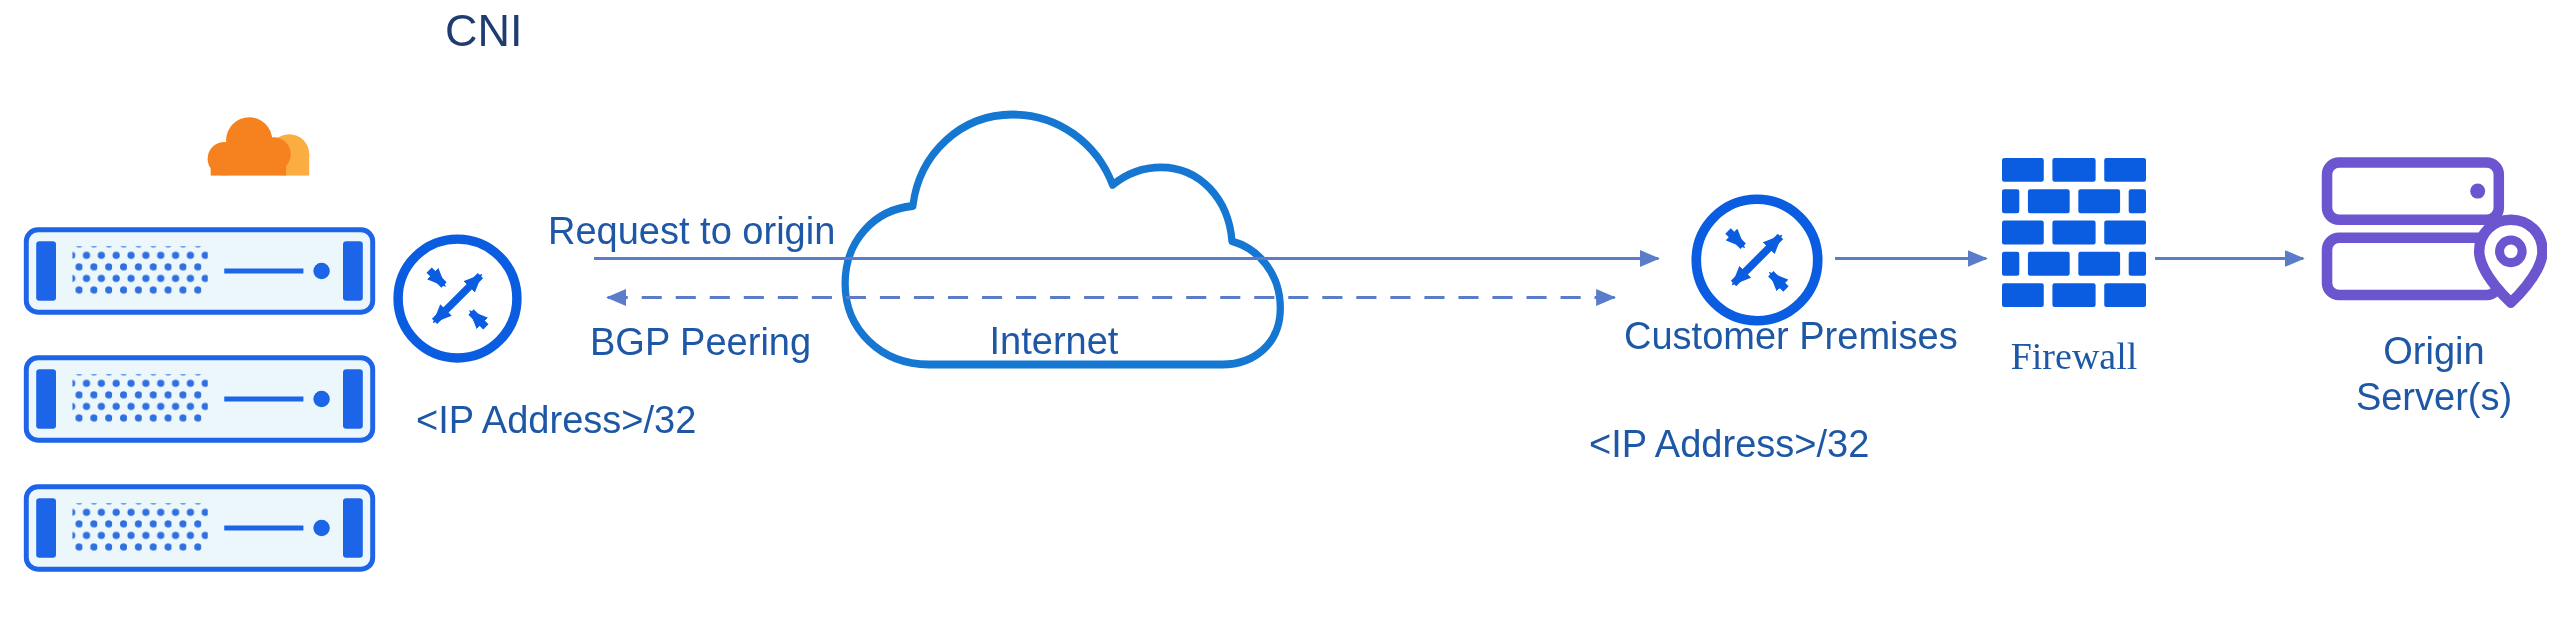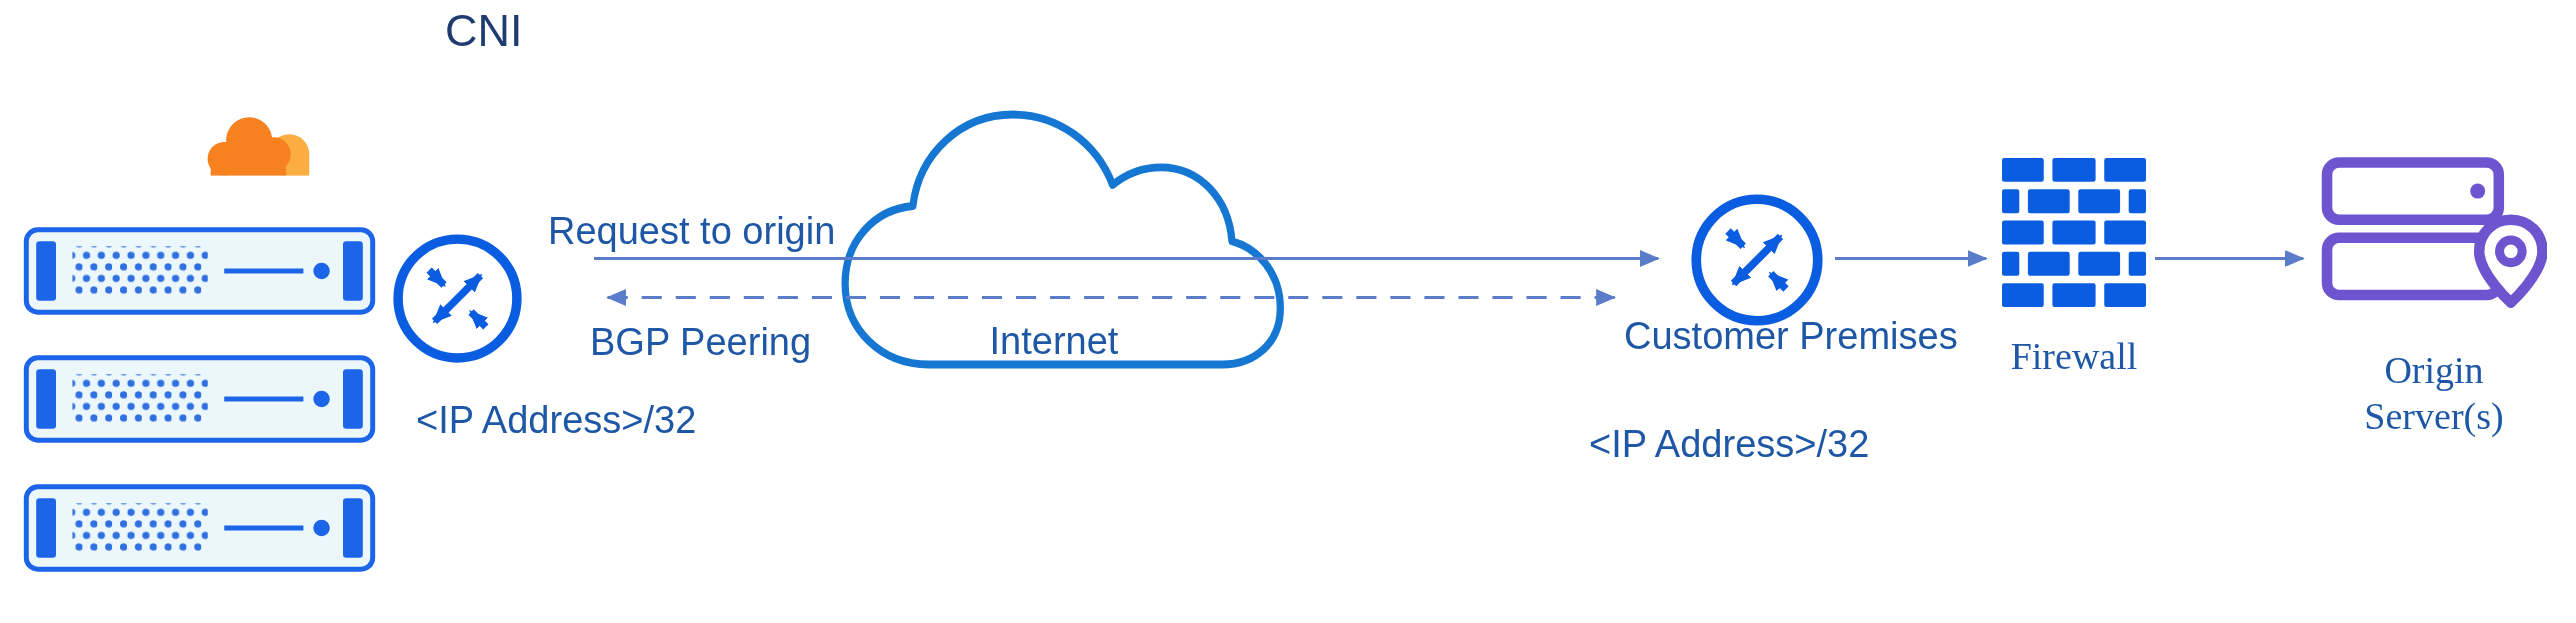--- a/index.html
+++ b/index.html
@@ -162,16 +162,16 @@
 
   <svg class="abs" style="left:2321px;top:153px;" width="226" height="159" viewBox="0 0 150 105">
     <rect x="4" y="6" width="114" height="38" rx="8" fill="#ffffff" class="st-purple" stroke-width="7"></rect>
     <circle cx="104" cy="25" r="5" class="fl-purple"></circle>
     <rect x="4" y="56" width="114" height="38" rx="8" fill="#ffffff" class="st-purple" stroke-width="7"></rect>
     <g>
       <path d="M126,44 C114,44 105,53 105,65 C105,80 126,99 126,99 C126,99 147,80 147,65 C147,53 138,44 126,44 Z" fill="#ffffff" class="st-purple" stroke-width="7" stroke-linejoin="round"></path>
       <circle cx="126" cy="65" r="7.5" fill="#ffffff" class="st-purple" stroke-width="6"></circle>
     </g>
   </svg>
-  <div class="lbl center" style="left:2315px;top:348px;width:238px;font-family:Liberation Serif, serif;">Origin Server(s)</div>
+  <div class="lbl center" style="left:2315px;top:329px;width:238px;">Origin Server(s)</div>
 
 </div>
 
 
 </body></html>

